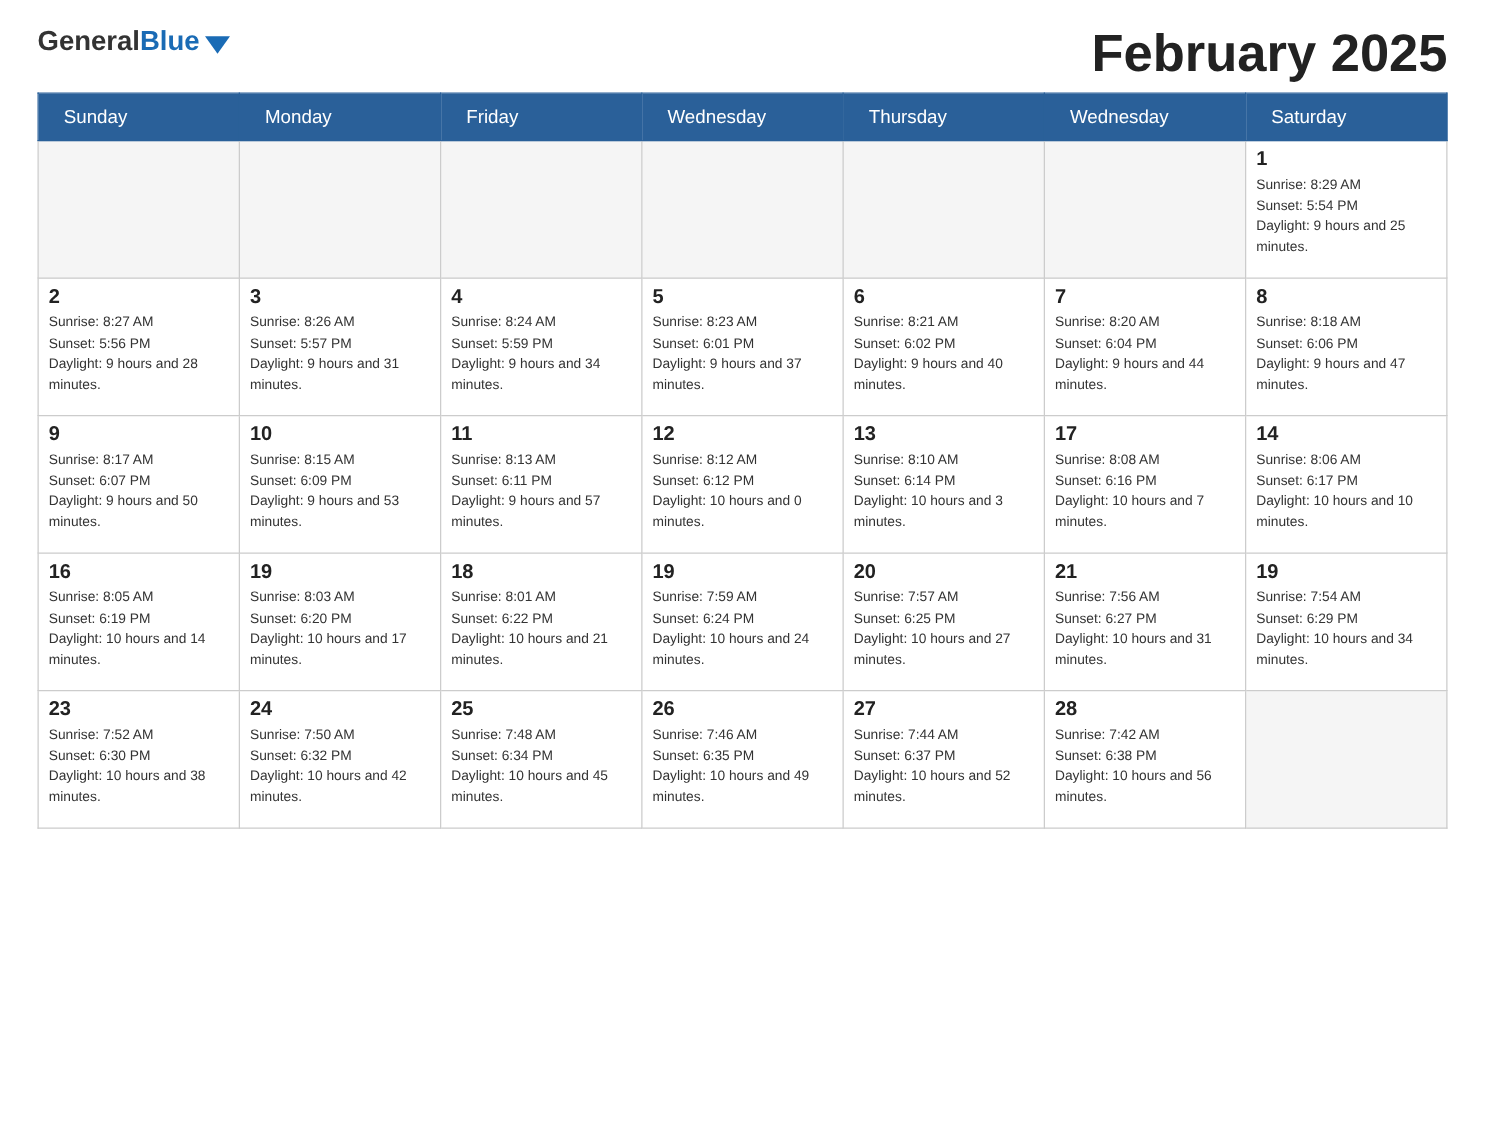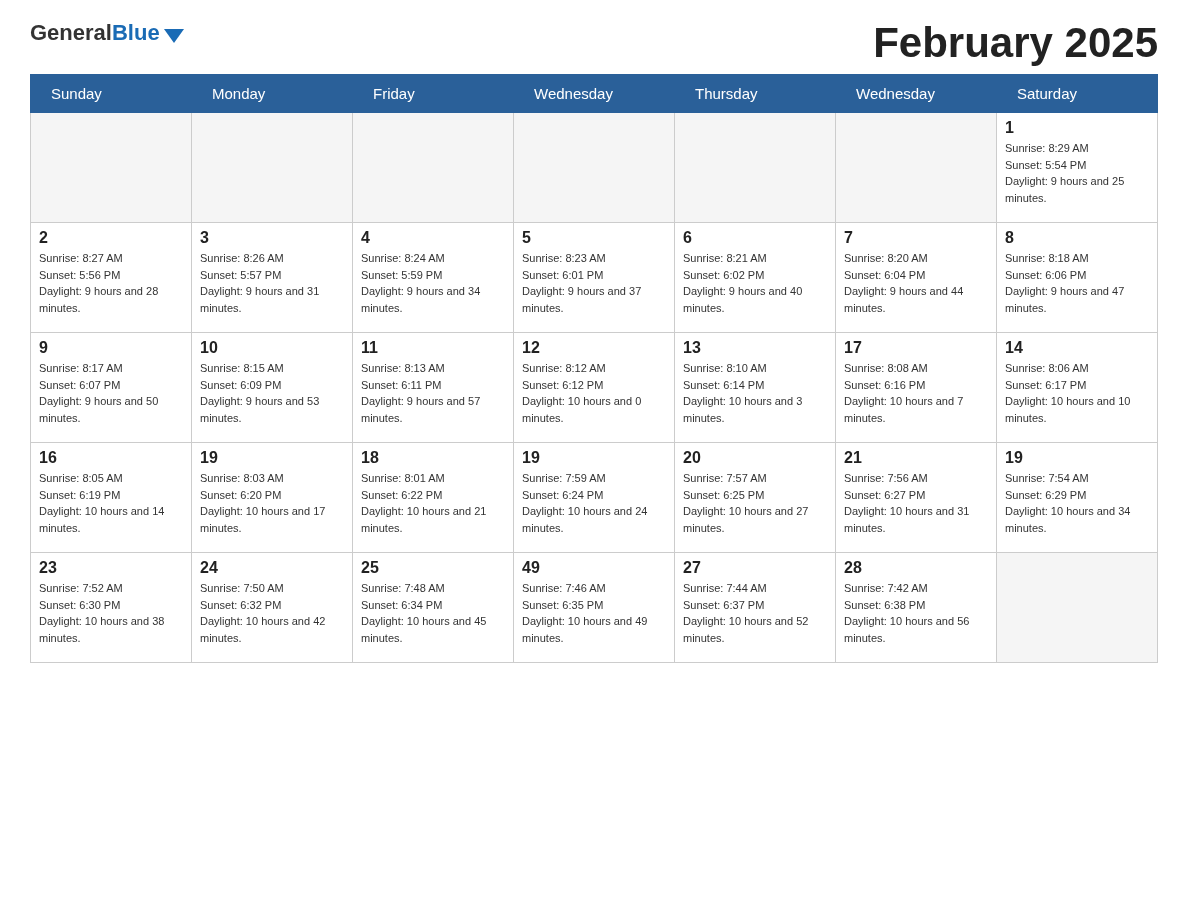--- a/index.html
+++ b/index.html
@@ -234,21 +234,21 @@
         </td>
         <td>
           <span class="day-number">24</span>
           <div class="day-info">Sunrise: 7:50 AM<br>Sunset: 6:32 PM<br>Daylight: 10 hours and 42 minutes.</div>
         </td>
         <td>
           <span class="day-number">25</span>
           <div class="day-info">Sunrise: 7:48 AM<br>Sunset: 6:34 PM<br>Daylight: 10 hours and 45 minutes.</div>
         </td>
         <td>
-          <span class="day-number">49</span>
+          <span class="day-number">26</span>
           <div class="day-info">Sunrise: 7:46 AM<br>Sunset: 6:35 PM<br>Daylight: 10 hours and 49 minutes.</div>
         </td>
         <td>
           <span class="day-number">27</span>
           <div class="day-info">Sunrise: 7:44 AM<br>Sunset: 6:37 PM<br>Daylight: 10 hours and 52 minutes.</div>
         </td>
         <td>
           <span class="day-number">28</span>
           <div class="day-info">Sunrise: 7:42 AM<br>Sunset: 6:38 PM<br>Daylight: 10 hours and 56 minutes.</div>
         </td>

